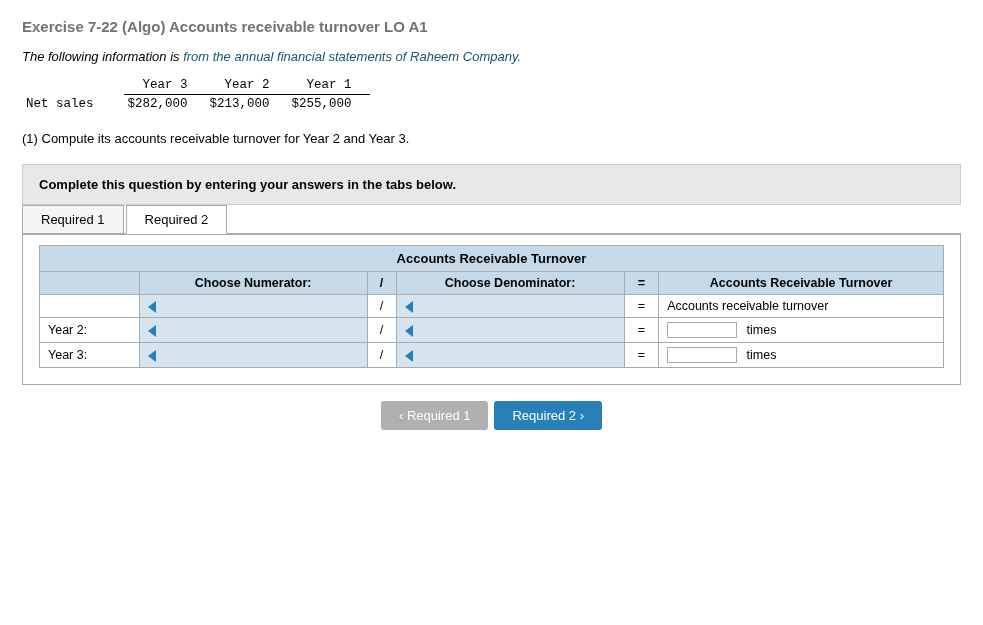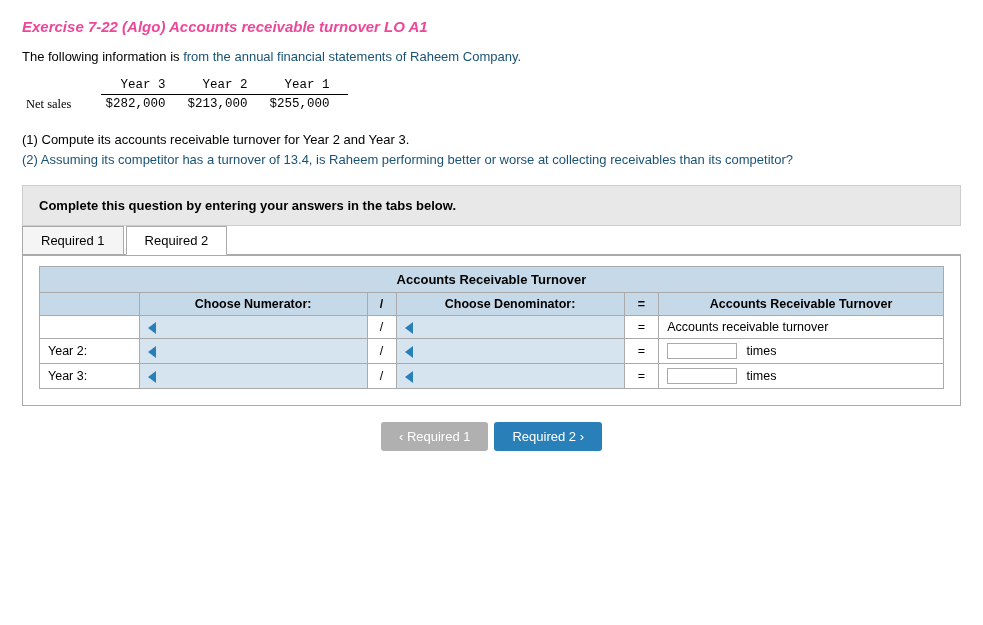--- a/index.html
+++ b/index.html
@@ -9,27 +9,27 @@
       background: #fff;
       color: #000;
       padding: 18px 22px;
       width: 983px;
       min-height: 625px;
     }
     h1.page-title {
       font-size: 15px;
       font-weight: bold;
       margin-bottom: 14px;
-      color: #ec4899;
-      font-style: italic;
+      color: #737373;
     }
     .intro-text {
       font-size: 13px;
       margin-bottom: 12px;
       color: #000;
+      font-style: italic;
     }
     .intro-text span.highlight {
       color: #1a5276;
     }
     
     .financial-table {
       border-collapse: collapse;
       margin-bottom: 16px;
       font-size: 12.5px;
       font-family: 'Courier New', monospace;
@@ -43,21 +43,20 @@
       font-weight: normal;
       border-bottom: 1px solid #000;
       padding-bottom: 2px;
     }
     .financial-table .num {
       text-align: right;
     }
     .financial-table .label-col {
       padding-right: 30px;
       text-align: right;
-      font-family: Liberation Serif, serif;
     }
     .border-bottom-row td {
       border-bottom: 1px solid #999;
     }
     
     .instructions {
       font-size: 13px;
       margin-bottom: 14px;
       color: #000;
       line-height: 1.6;
@@ -227,23 +226,20 @@
       <td class="label-col">Net sales</td>
       <td class="num">$282,000</td>
       <td class="num">$213,000</td>
       <td class="num">$255,000</td>
     </tr>
   </tbody>
 </table>
 
 <div class="instructions">
   <div>(1) Compute its accounts receivable turnover for Year 2 and Year 3.</div>
-  <div>
-    <span class="blue-text">(2) Assuming its competitor has a turnover of 13.4, is Raheem performing better or worse at collecting receivables than its competitor?</span>
-  </div>
 </div>
 
 <div class="complete-box">
   <span>Complete this question by entering your answers in the tabs below.</span>
 </div>
 
 <div class="tabs-container">
   <div class="tab">
     <span>Required 1</span>
   </div>

